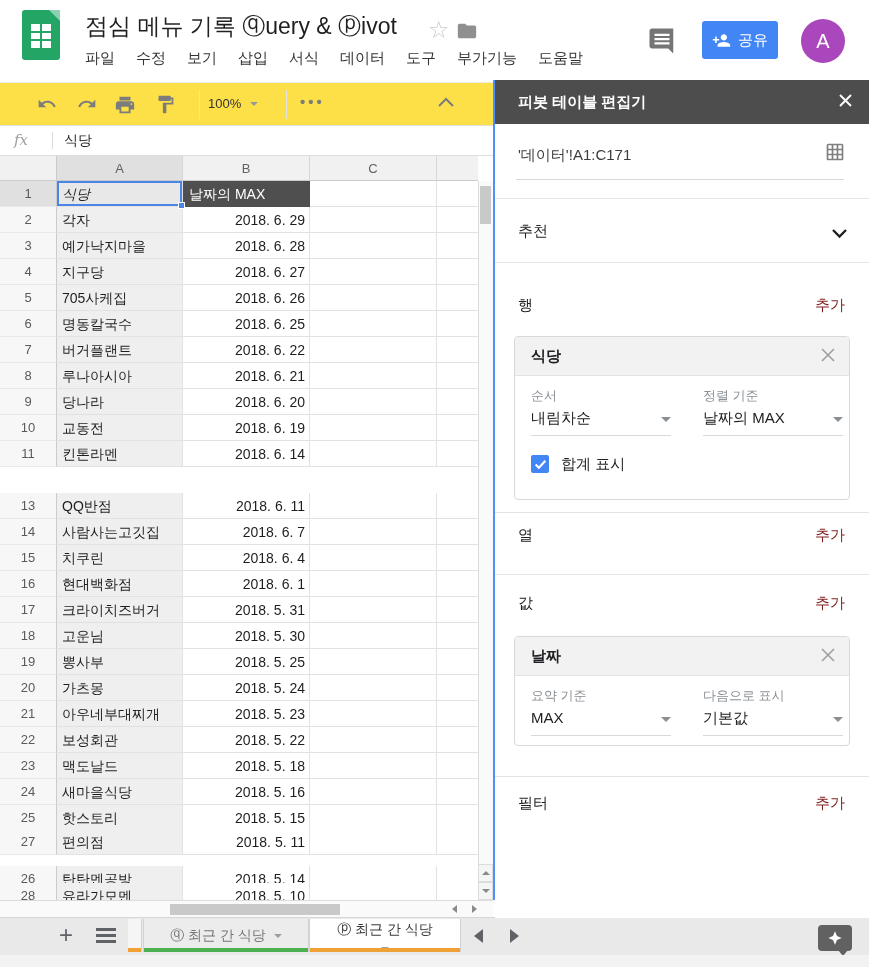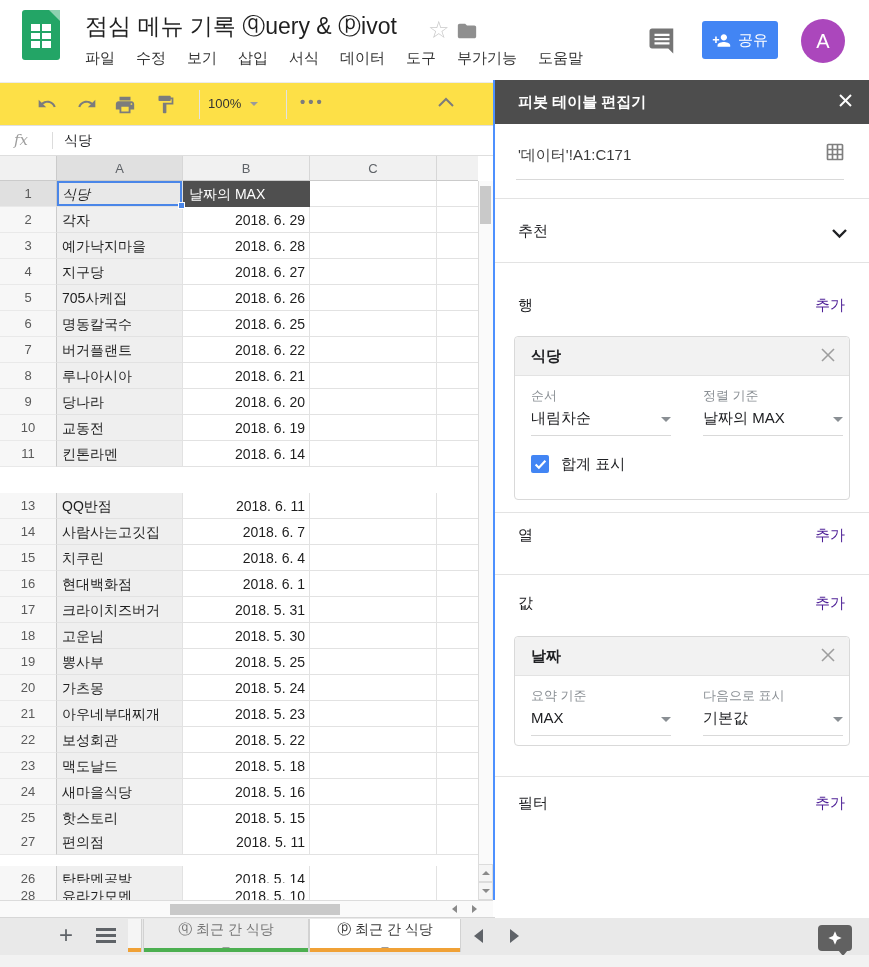--- a/index.html
+++ b/index.html
@@ -78,21 +78,21 @@
   .panel-border{left:493px;top:80px;width:2px;height:820px;background:#4d90fe;z-index:5;}
   .panel{left:495px;top:80px;width:374px;height:838px;background:#fff;z-index:4;}
   .p-head{position:absolute;left:0;top:0;width:374px;height:44px;background:#4d4d4d;}
   .p-title{position:absolute;left:23px;top:0;line-height:44px;color:#fff;font-size:15px;font-weight:bold;}
   .p-close{position:absolute;right:16px;top:13px;}
   .p-range{position:absolute;left:23px;top:66px;font-size:15px;color:#3c3c3c;}
   .range-icon{position:absolute;left:330px;top:62px;}
   .range-line{position:absolute;left:21px;top:99px;width:328px;height:1px;background:#d9d9d9;}
   .p-div{position:absolute;left:0;width:374px;height:1px;background:#e3e3e3;}
   .p-label{position:absolute;left:23px;font-size:15px;color:#202124;}
-  .p-add{position:absolute;right:24px;font-size:15px;color:#4c1d95;}
+  .p-add{position:absolute;right:24px;font-size:15px;color:#7f1d1d;}
   .chev{position:absolute;left:336px;top:148px;}
   .card{position:absolute;left:19px;width:336px;border:1px solid #d9d9d9;border-radius:4px;background:#fff;box-sizing:border-box;}
   .card-h{position:relative;height:38px;background:#f2f2f2;border-bottom:1px solid #e3e3e3;border-radius:4px 4px 0 0;}
   .card-title{position:absolute;left:16px;line-height:38px;font-size:15px;font-weight:bold;color:#202124;}
   .card-close{position:absolute;right:14px;top:11px;}
   .fld-label{position:absolute;font-size:13px;color:#8a8f94;}
   .fld-value{position:absolute;font-size:15px;color:#202124;}
   .fld-line{position:absolute;width:140px;height:1px;background:#d9d9d9;}
   .fld-arrow{position:absolute;width:0;height:0;border-left:5px solid transparent;border-right:5px solid transparent;border-top:5px solid #8a8f94;}
   .checkbox{position:absolute;left:16px;top:118px;width:18px;height:18px;background:#4285f4;border-radius:2px;display:flex;align-items:center;justify-content:center;}
@@ -419,21 +419,21 @@
       <svg width="20" height="15" viewBox="0 0 20 15" fill="#5f6368">
           <rect x="0" y="0" width="20" height="3"></rect>
           <rect x="0" y="6" width="20" height="3"></rect>
           <rect x="0" y="12" width="20" height="3"></rect>
         </svg>
     </div>
     <div class="clipped-tab">
       <div class="tab-underline" style="background: rgb(240, 161, 54);"></div>
     </div>
     <div>
-        <div class="tab" style="left: 143px; width: 166px; flex-direction: column;">
+        <div class="tab" style="left: 143px; width: 166px;">
           <span>ⓠ 최근 간 식당</span>
           <span class="tab-arrow"></span>
           <div class="tab-underline" style="background: rgb(76, 175, 80);"></div>
         </div>
         <div class="tab active" style="left: 309px; width: 152px;">
           <span>ⓟ 최근 간 식당</span>
           <span class="tab-arrow"></span>
           <div class="tab-underline" style="background: rgb(240, 161, 54);"></div>
         </div>
       </div>

